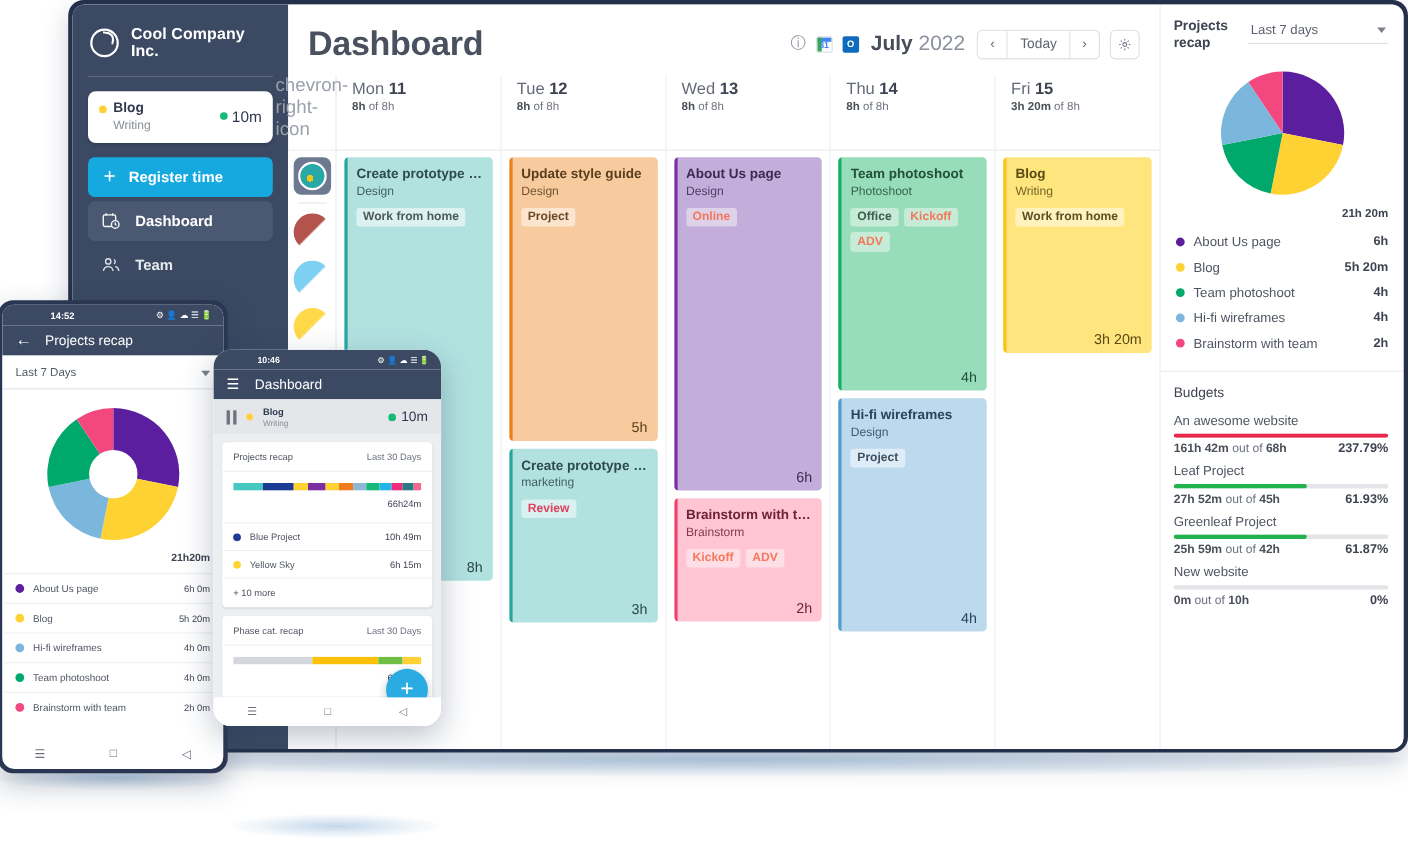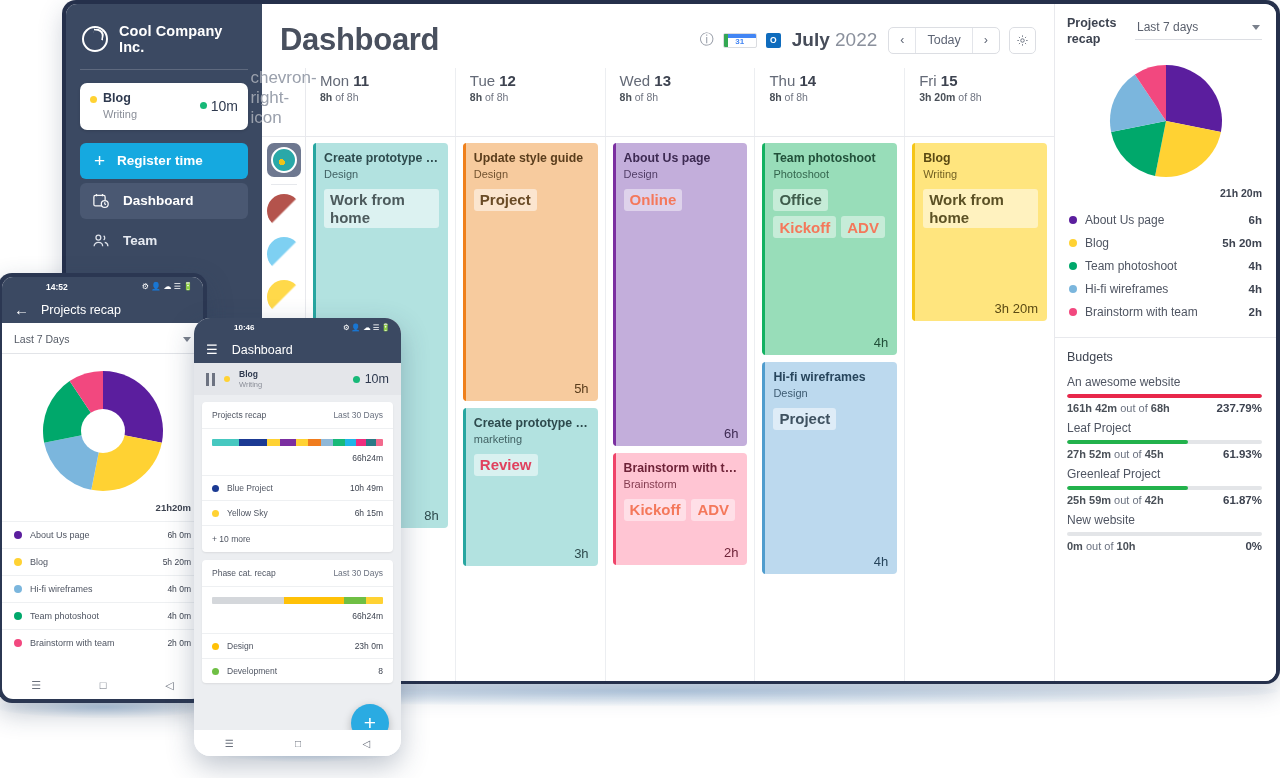--- a/index.html
+++ b/index.html
@@ -75,21 +75,21 @@
   .nav-ico { width: 18px; height: 18px; flex: 0 0 18px; opacity: .95; }
   .nav-ico svg { width: 18px; height: 18px; display: block; }
 
   
   .main { flex: 1; background: #ffffff; position: relative; min-width: 0; display: flex; flex-direction: column; }
   .main-head { padding: 18px 18px 10px 18px; display: flex; align-items: center; justify-content: space-between; }
   .page-title { font-size: 31px; font-weight: bold; color: #49505e; letter-spacing: -.3px; }
   .head-right { display: flex; align-items: center; gap: 9px; }
   .help-ico { color: #8b919d; font-size: 14px; }
   .gcal {
-    width: 34px; height: 15px; border-radius: 2px; position: relative; overflow: hidden;
+    width: 15px; height: 15px; border-radius: 2px; position: relative; overflow: hidden;
     background: #fff; border: 1px solid #dadce0; font-size: 8px; font-weight: bold;
     color: #4285f4; display: flex; align-items: center; justify-content: center;
   }
   .gcal::before { content:""; position:absolute; left:0; top:0; width:100%; height:4px; background:#4285f4; }
   .gcal::after { content:""; position:absolute; left:0; bottom:0; width:4px; height:100%; background:#34a853; }
   .gcal span { position: relative; z-index: 2; margin-top: 3px; }
   .ocal {
     width: 15px; height: 15px; border-radius: 2px; background: #0f6cbd;
     color: #fff; font-size: 8.5px; font-weight: bold; display:flex; align-items:center; justify-content:center;
   }
@@ -135,21 +135,21 @@
   .day-col:last-child { border-right: none; }
 
   .ev {
     border-radius: 4px; position: relative; padding: 8px 9px 6px 11px;
     margin-bottom: 7px; overflow: hidden;
   }
   .ev::before { content:""; position:absolute; left:0; top:0; bottom:0; width:3px; }
   .ev-t { font-size: 12.3px; font-weight: bold; line-height: 1.2; white-space: nowrap; overflow: hidden; text-overflow: ellipsis; }
   .ev-s { font-size: 11px; margin-top: 2px; opacity: .85; }
   .ev-tags { margin-top: 9px; display: flex; flex-wrap: wrap; gap: 5px; }
-  .tag { font-size: 15px; font-weight: bold; border-radius: 3px; padding: 2.5px 6px; line-height: 1.15; }
+  .tag { font-size: 11px; font-weight: bold; border-radius: 3px; padding: 2.5px 6px; line-height: 1.15; }
   .ev-dur { position: absolute; right: 9px; bottom: 5px; font-size: 13px; font-weight: 500; }
 
   
   .rpanel { width: 222px; flex: 0 0 222px; background: #fff; border-left: 1px solid #e8e9ed; overflow: hidden; }
   .rp-head { display: flex; align-items: flex-start; gap: 10px; padding: 12px 14px 6px 12px; }
   .rp-title { font-size: 12.5px; font-weight: bold; color: #3d4350; line-height: 1.25; width: 58px; }
   .rp-select { flex: 1; border-bottom: 1px solid #dcdee3; padding: 4px 2px 5px 2px; display: flex; align-items: center; justify-content: space-between; cursor: pointer; }
   .rp-select span { font-size: 12px; color: #5b616e; }
   .caret { width: 0; height: 0; border-left: 4.5px solid transparent; border-right: 4.5px solid transparent; border-top: 5px solid #7a808c; }
 
@@ -199,21 +199,21 @@
   .t-leg-val { font-size: 8.5px; color: #3d4350; }
   .t-navbar { margin-top: auto; height: 28px; display: flex; align-items: center; justify-content: space-around; color: #6a707c; font-size: 11px; }
 
   
   .phone-shadow {
     position: absolute; left: 210px; top: 740px; width: 190px; height: 22px;
     background: radial-gradient(ellipse at center, rgba(180,205,230,.8) 0%, rgba(210,226,240,.3) 55%, rgba(255,255,255,0) 75%);
     border-radius: 50%;
   }
   .phone {
-    position: absolute; left: 194px; top: 318px; width: 207px; height: 438px;
+    position: absolute; left: 194px; top: 318px; width: 207px; height: 342px;
     background: #ffffff; border-radius: 16px; box-shadow: 0 10px 28px rgba(40,60,90,.30); overflow: hidden;
   }
   .p-status { background: #3b4962; color: #fff; height: 18px; display: flex; align-items: center; justify-content: space-between; padding: 0 10px; font-size: 7.5px; }
   .p-status .clk { font-size: 8px; font-weight: bold; margin-left: 30px; }
   .p-bar { background: #3b4962; color: #fff; height: 27px; display: flex; align-items: center; gap: 14px; padding: 0 12px; }
   .p-bar .mn { font-size: 13px; line-height: 1; }
   .p-bar .tt { font-size: 12.5px; }
   .p-timer { background: #e4e6ea; height: 32px; display: flex; align-items: center; padding: 0 12px; gap: 9px; }
   .p-pause { width: 9px; height: 13px; display:flex; gap:2.5px; }
   .p-pause i { width: 3px; background: #6d7381; display: block; }

